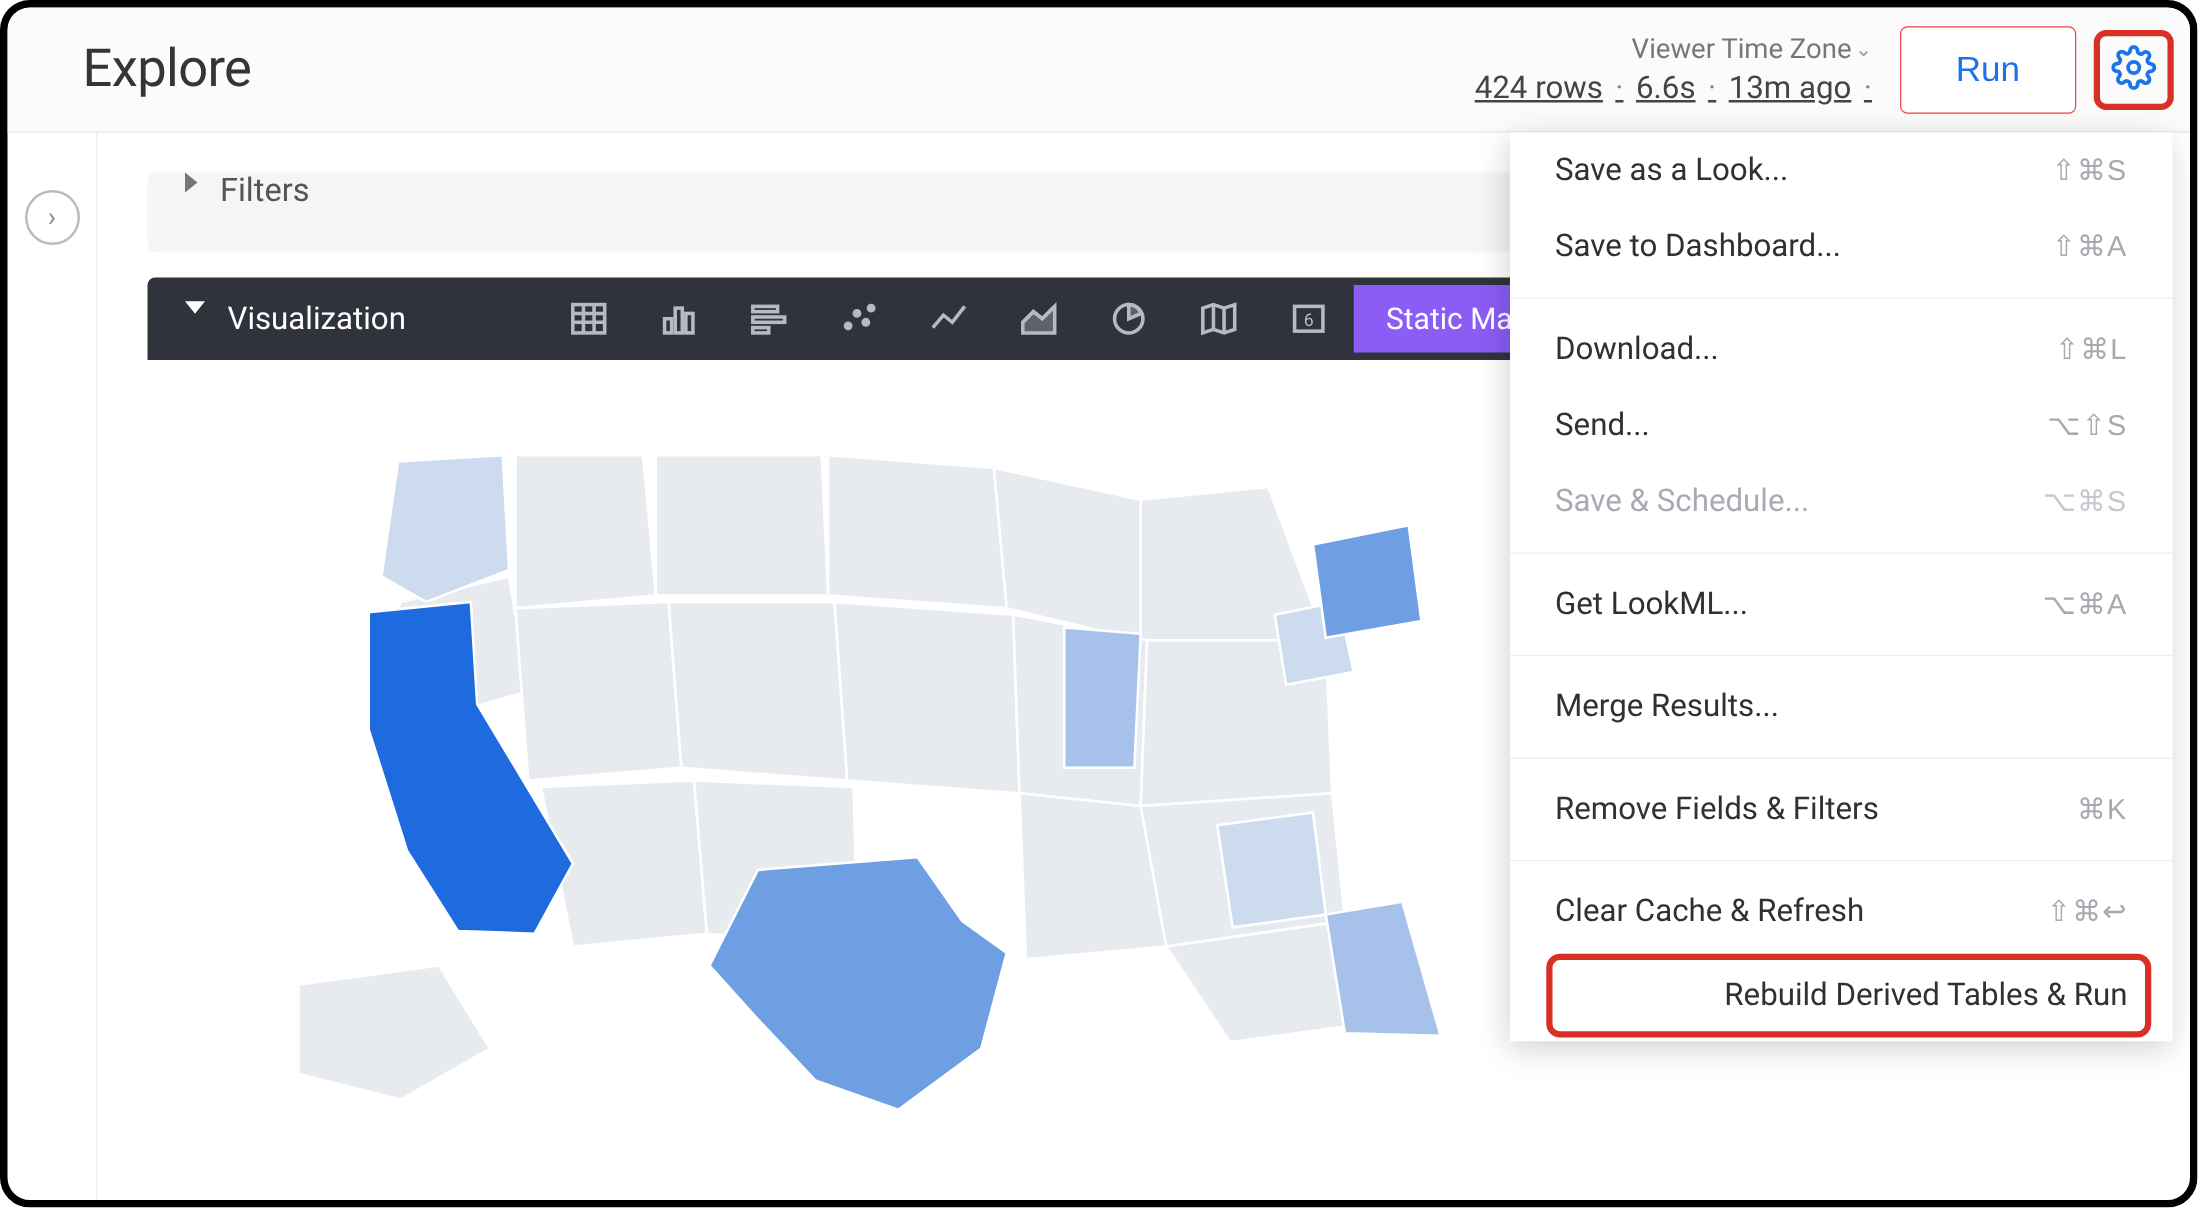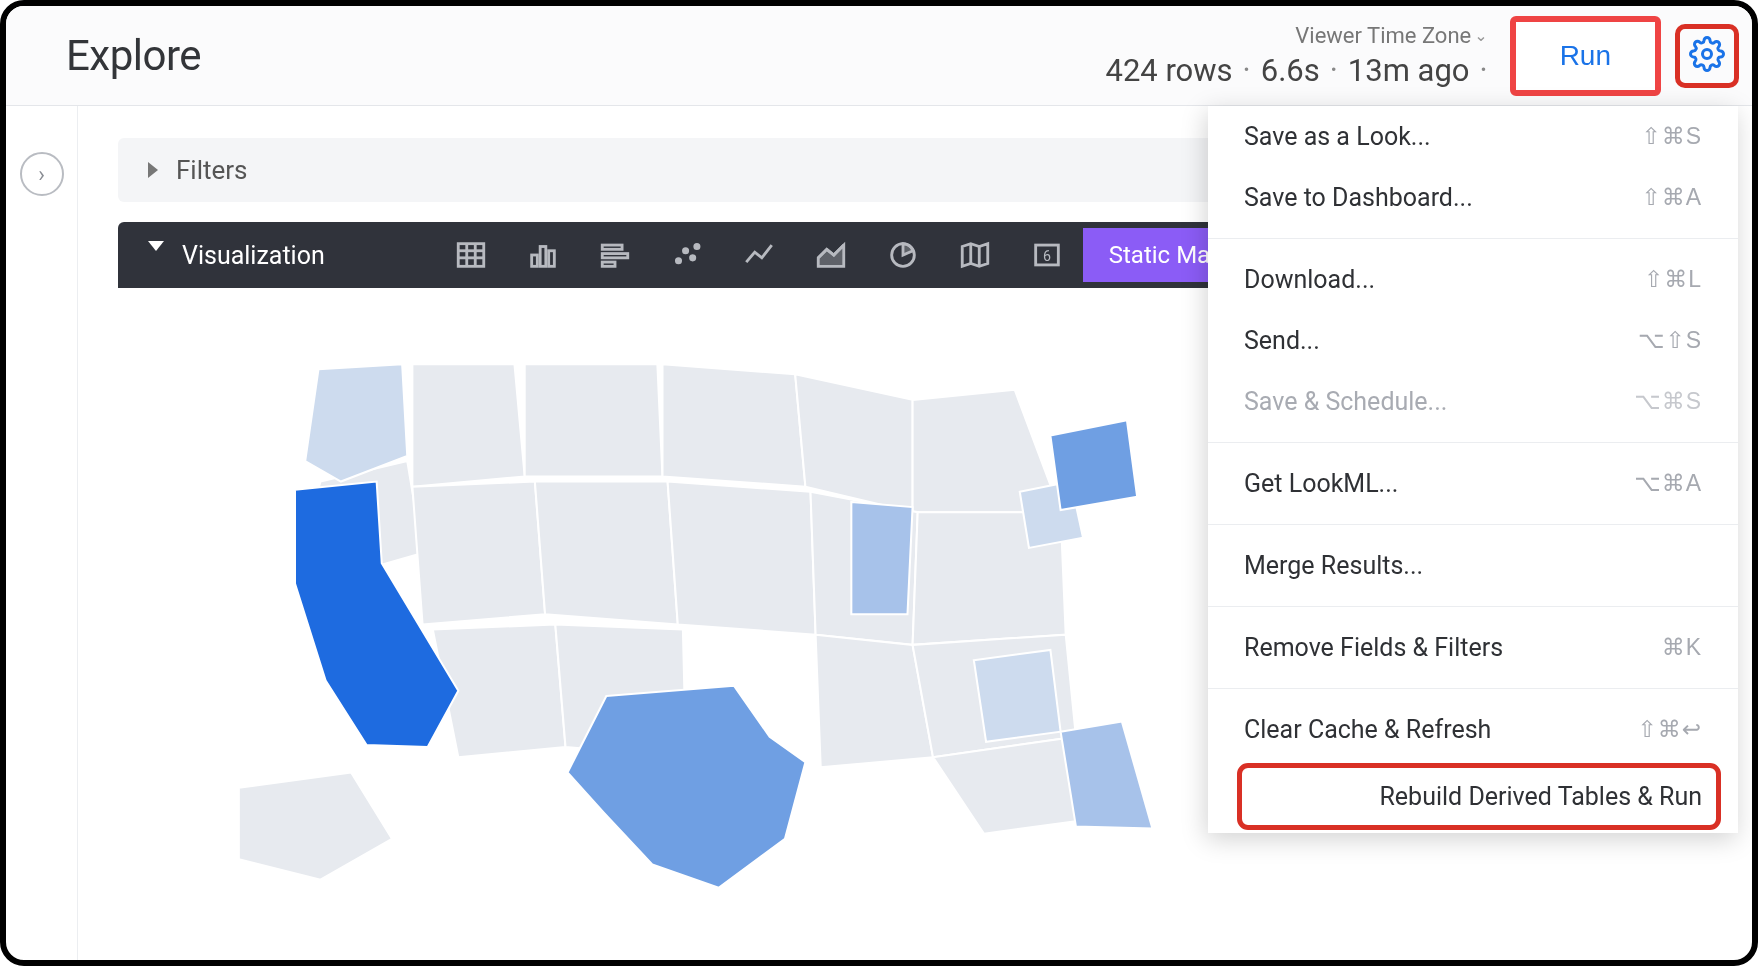--- a/index.html
+++ b/index.html
@@ -50,26 +50,27 @@
     gap: 3px;
     color: #777;
     font-size: 22px;
   }
   .timezone-line .chev { font-size: 16px; color: #999; }
   .stats-line {
     display: flex;
     align-items: center;
     gap: 10px;
     color: #444;
-    font-size: 31px;
+    font-size: 25px;
+    text-decoration: underline;
   }
   .dot-sep { color: #888; }
   .run-button {
     background: #fff;
-    border: 6px solid #ef4444;
+    border: 1px solid #ef4444;
     border-radius: 6px;
     color: #1a73e8;
     font-size: 28px;
     font-weight: 500;
     padding: 18px 44px;
     margin-right: 14px;
     cursor: pointer;
   }
   .gear-wrap {
     width: 64px;
@@ -110,21 +111,20 @@
     padding: 32px 20px 0 40px;
     position: relative;
   }
 
   
   .filters-row {
     height: 64px;
     background: #f4f5f7;
     border-radius: 6px;
     display: flex;
-    align-items: center;
     padding: 0 30px;
     gap: 18px;
     color: #555;
     font-size: 26px;
     margin-bottom: 20px;
     cursor: pointer;
   }
   .caret-right {
     width: 0; height: 0;
     border-top: 8px solid transparent;

